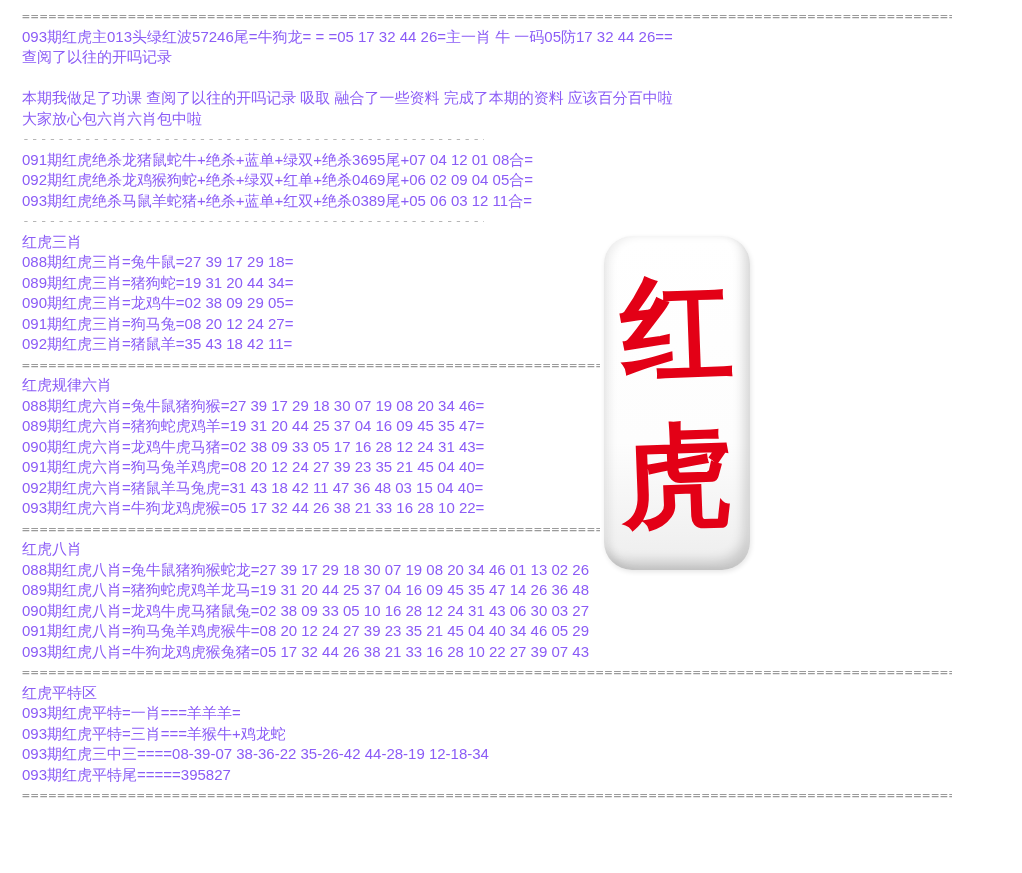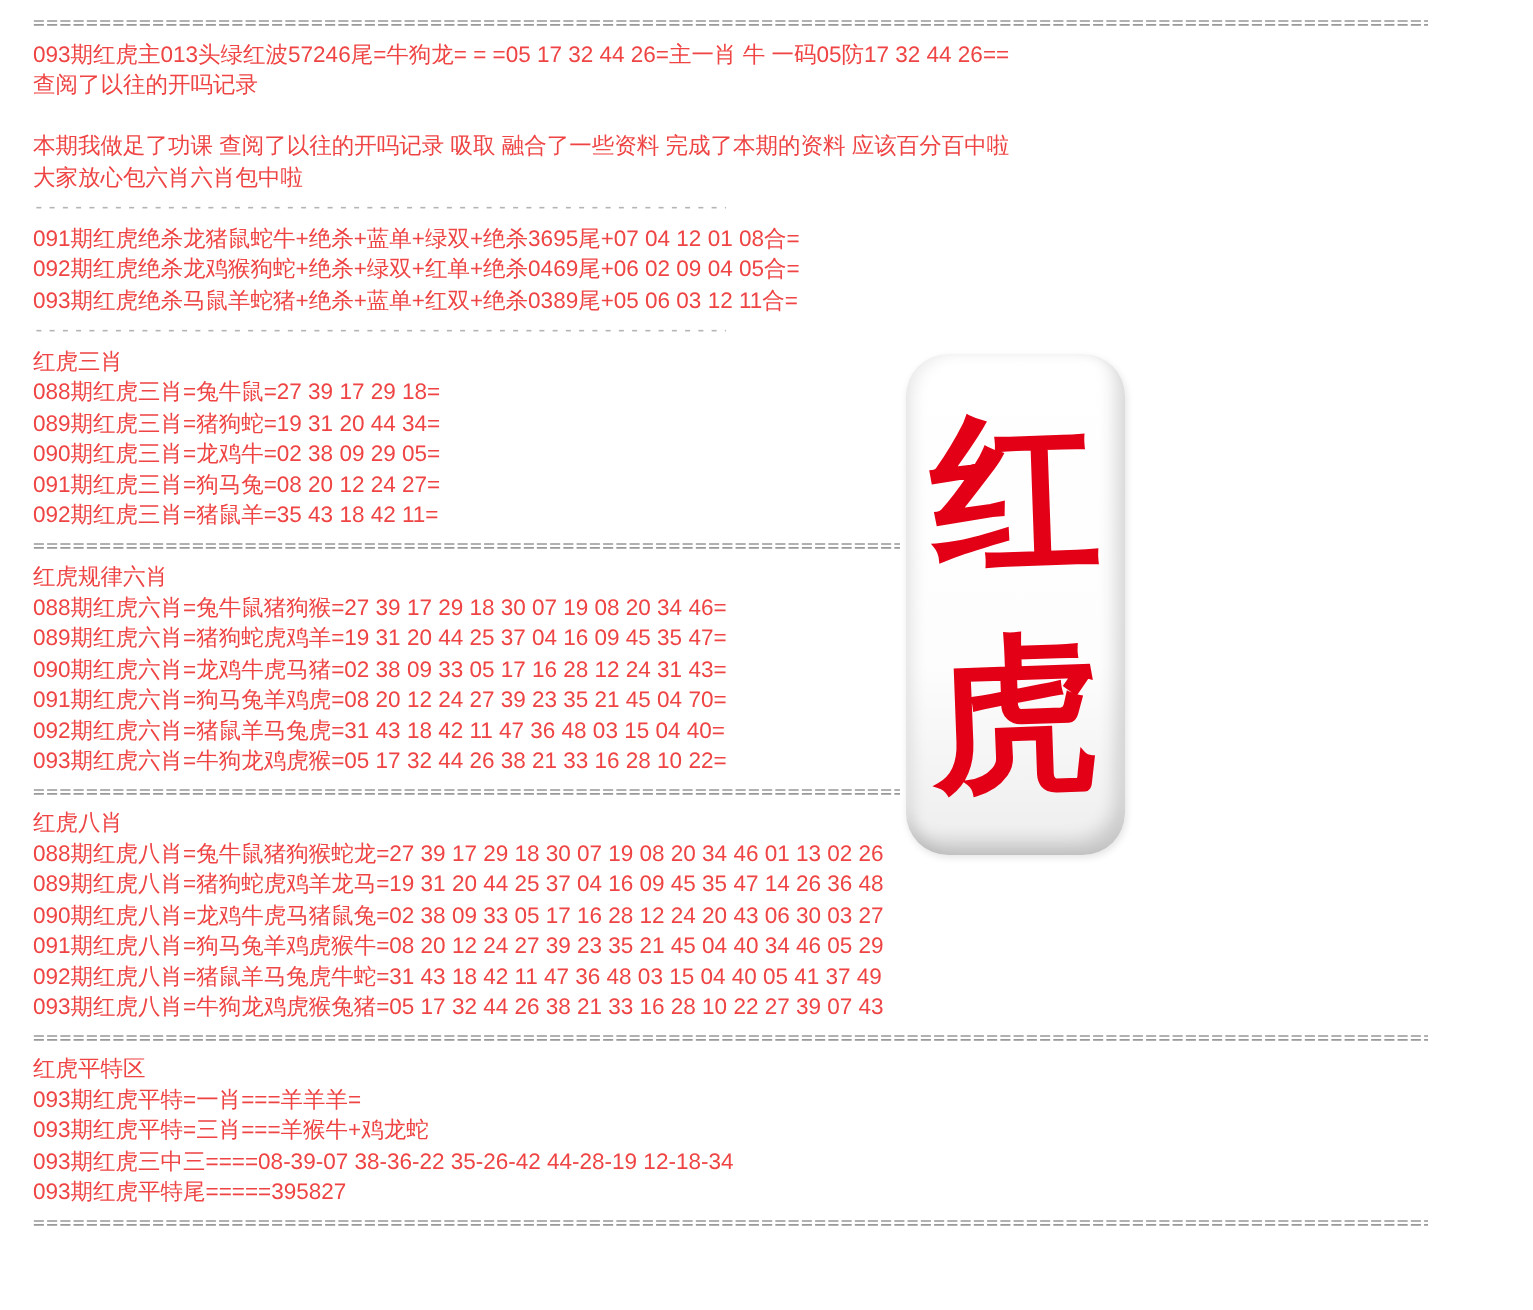--- a/index.html
+++ b/index.html
@@ -8,21 +8,21 @@
     background: #ffffff;
     overflow: hidden;
     font-family: "Liberation Sans", sans-serif;
   }
   .page { position: relative; width: 1022px; height: 873px; }
   .content {
     position: absolute; top: 6px; left: 22px; right: 0;
   }
   .line {
     height: 20.5px; line-height: 20.5px;
-    font-size: 15px; color: #ef4444;
+    font-size: 15px; color: #8b5cf6;
     white-space: pre; overflow: hidden;
   }
   .line.divider {
     font-family: "DejaVu Sans Mono", monospace;
     font-size: 13px; letter-spacing: 1px;
     color: #9a9a9a;
   }
   .line.eq-full { width: 930px; }
   .line.eq-med  { width: 578px; }
   .line.dash    { width: 462px; color: #b5b5b5; }
@@ -67,30 +67,29 @@
       <div class="line">088期红虎三肖=兔牛鼠=27 39 17 29 18=</div>
       <div class="line">089期红虎三肖=猪狗蛇=19 31 20 44 34=</div>
       <div class="line">090期红虎三肖=龙鸡牛=02 38 09 29 05=</div>
       <div class="line">091期红虎三肖=狗马兔=08 20 12 24 27=</div>
       <div class="line">092期红虎三肖=猪鼠羊=35 43 18 42 11=</div>
       <div class="line divider eq-med">================================================================================================================================================</div>
       <div class="line">红虎规律六肖</div>
       <div class="line">088期红虎六肖=兔牛鼠猪狗猴=27 39 17 29 18 30 07 19 08 20 34 46=</div>
       <div class="line">089期红虎六肖=猪狗蛇虎鸡羊=19 31 20 44 25 37 04 16 09 45 35 47=</div>
       <div class="line">090期红虎六肖=龙鸡牛虎马猪=02 38 09 33 05 17 16 28 12 24 31 43=</div>
-      <div class="line">091期红虎六肖=狗马兔羊鸡虎=08 20 12 24 27 39 23 35 21 45 04 70=</div>
+      <div class="line">091期红虎六肖=狗马兔羊鸡虎=08 20 12 24 27 39 23 35 21 45 04 40=</div>
       <div class="line">092期红虎六肖=猪鼠羊马兔虎=31 43 18 42 11 47 36 48 03 15 04 40=</div>
       <div class="line">093期红虎六肖=牛狗龙鸡虎猴=05 17 32 44 26 38 21 33 16 28 10 22=</div>
       <div class="line divider eq-med">================================================================================================================================================</div>
       <div class="line">红虎八肖</div>
       <div class="line">088期红虎八肖=兔牛鼠猪狗猴蛇龙=27 39 17 29 18 30 07 19 08 20 34 46 01 13 02 26</div>
       <div class="line">089期红虎八肖=猪狗蛇虎鸡羊龙马=19 31 20 44 25 37 04 16 09 45 35 47 14 26 36 48</div>
-      <div class="line">090期红虎八肖=龙鸡牛虎马猪鼠兔=02 38 09 33 05 17 16 28 12 24 20 43 06 30 03 27</div>
+      <div class="line">090期红虎八肖=龙鸡牛虎马猪鼠兔=02 38 09 33 05 10 16 28 12 24 31 43 06 30 03 27</div>
       <div class="line">091期红虎八肖=狗马兔羊鸡虎猴牛=08 20 12 24 27 39 23 35 21 45 04 40 34 46 05 29</div>
-      <div class="line">092期红虎八肖=猪鼠羊马兔虎牛蛇=31 43 18 42 11 47 36 48 03 15 04 40 05 41 37 49</div>
       <div class="line">093期红虎八肖=牛狗龙鸡虎猴兔猪=05 17 32 44 26 38 21 33 16 28 10 22 27 39 07 43</div>
       <div class="line divider eq-full">================================================================================================================================================</div>
       <div class="line">红虎平特区</div>
       <div class="line">093期红虎平特=一肖===羊羊羊=</div>
       <div class="line">093期红虎平特=三肖===羊猴牛+鸡龙蛇</div>
       <div class="line">093期红虎三中三====08-39-07 38-36-22 35-26-42 44-28-19 12-18-34</div>
       <div class="line">093期红虎平特尾=====395827</div>
       <div class="line divider eq-full">================================================================================================================================================</div>
     </div>
 

